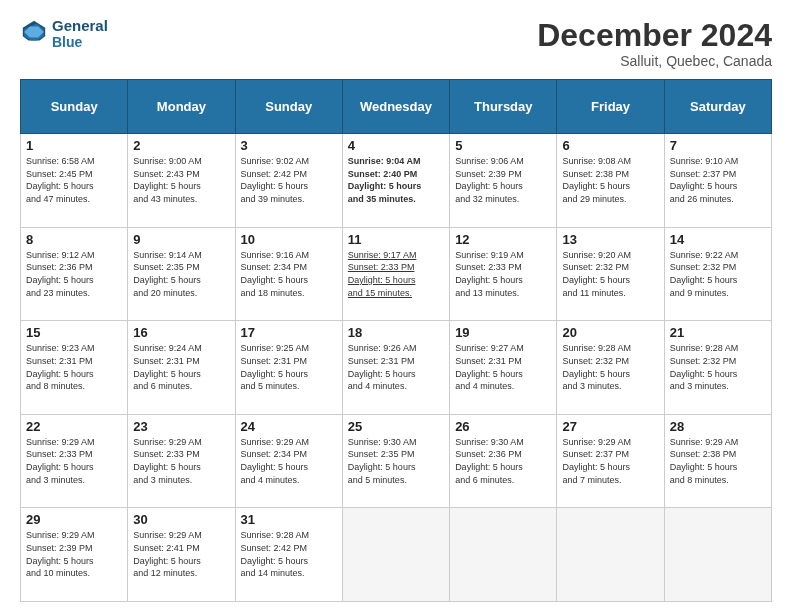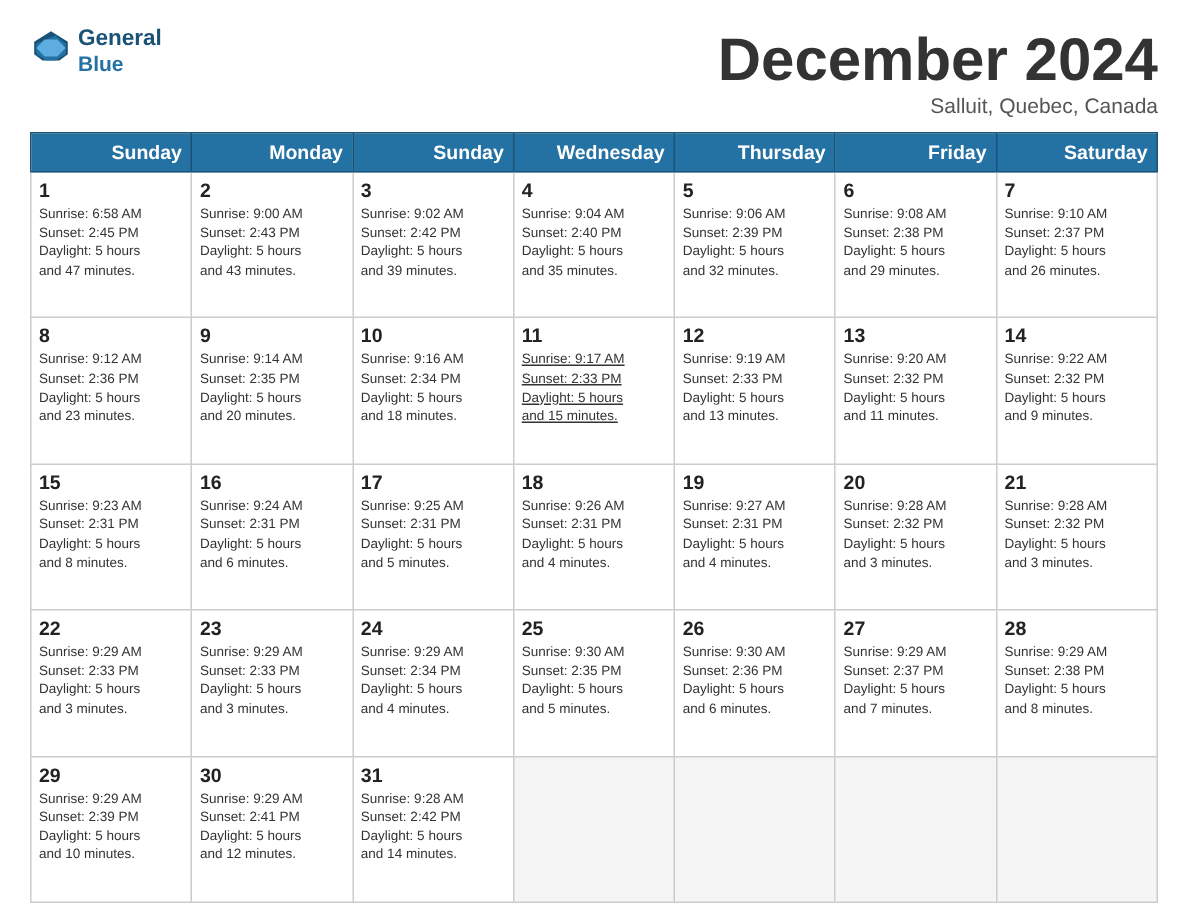--- a/index.html
+++ b/index.html
@@ -29,41 +29,41 @@
       gap: 4px;
     }
     .logo-icon {
       width: 28px;
       height: 28px;
     }
     .title-block {
       text-align: right;
     }
     .main-title {
-      font-size: 40px;
+      font-size: 32px;
       font-weight: bold;
       color: #333;
       line-height: 1.1;
     }
     .subtitle {
       font-size: 14px;
       color: #555;
     }
     .calendar {
       flex: 1;
       border: 1px solid #ccc;
       border-collapse: collapse;
       width: 100%;
       table-layout: fixed;
     }
     .calendar th {
       background: #2471a3;
       color: #fff;
-      text-align: right;
-      padding: 5px 6px;
+      text-align: center;
+      padding: 19px 6px;
       font-size: 13px;
       border: 1px solid #1a5276;
     }
     .calendar td {
       border: 1px solid #ccc;
       vertical-align: top;
       padding: 4px 5px;
       font-size: 9.5px;
       color: #333;
       background: #fff;
@@ -137,21 +137,21 @@
           </td>
           <td>
             <span class="day-num">3</span>
             <div class="day-info" style="white-space: pre-line;">Sunrise: 9:02 AM
 Sunset: 2:42 PM
 Daylight: 5 hours
 and 39 minutes.</div>
           </td>
           <td>
             <span class="day-num">4</span>
-            <div class="day-info" style="white-space: pre-line;">Sunrise: 9:04 AM
+            <div class="day-info" style="white-space: pre-line; font-weight: bold;">Sunrise: 9:04 AM
 Sunset: 2:40 PM
 Daylight: 5 hours
 and 35 minutes.</div>
           </td>
           <td>
             <span class="day-num">5</span>
             <div class="day-info" style="white-space: pre-line;">Sunrise: 9:06 AM
 Sunset: 2:39 PM
 Daylight: 5 hours
 and 32 minutes.</div>

